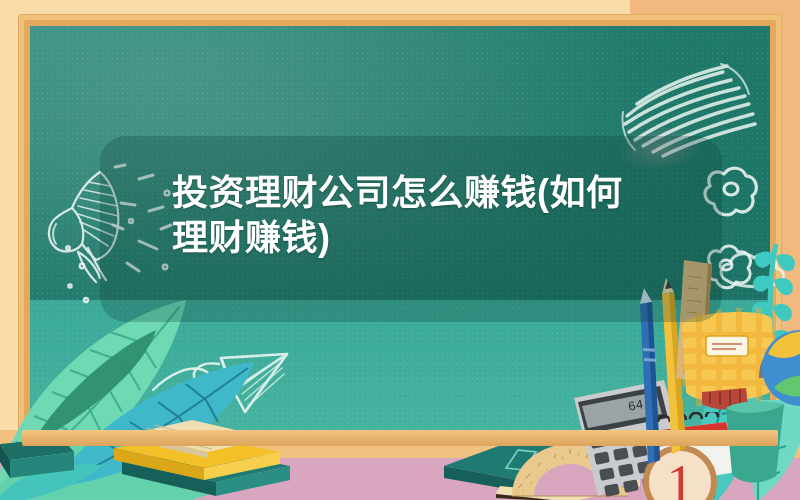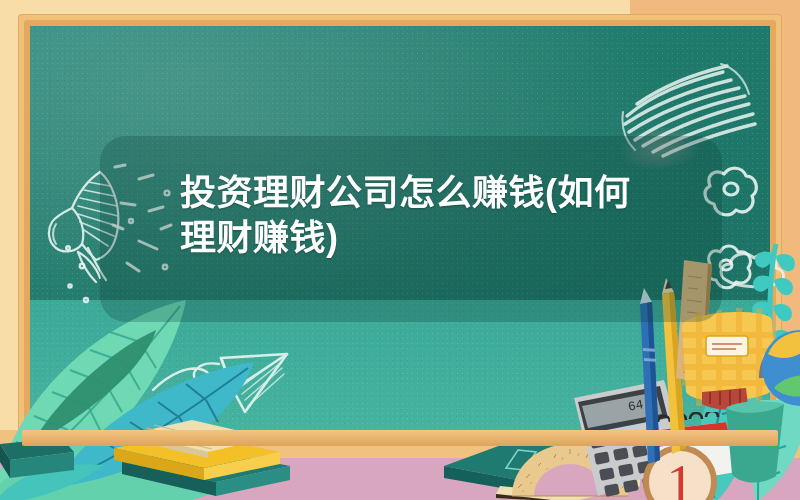--- a/index.html
+++ b/index.html
@@ -83,21 +83,20 @@
     position:absolute;
     left:172px; top:170px; width:480px;
     color:#ffffff;
     font-size:36px;
     line-height:45px;
     font-weight:bold;
     letter-spacing:.5px;
     text-shadow:0 1px 2px rgba(0,0,0,.28);
     white-space:normal;
     word-break:break-all;
-    margin-left:8px;
   }
 
   
   .chalk { position:absolute; opacity:.88; }
   .chalk svg { display:block; overflow:visible; }
   .chalk path, .chalk circle, .chalk line, .chalk ellipse, .chalk polyline {
     stroke:#eef7f4; fill:none; stroke-linecap:round; stroke-linejoin:round;
   }
 
   #chalk-megaphone { left:38px; top:160px; }

